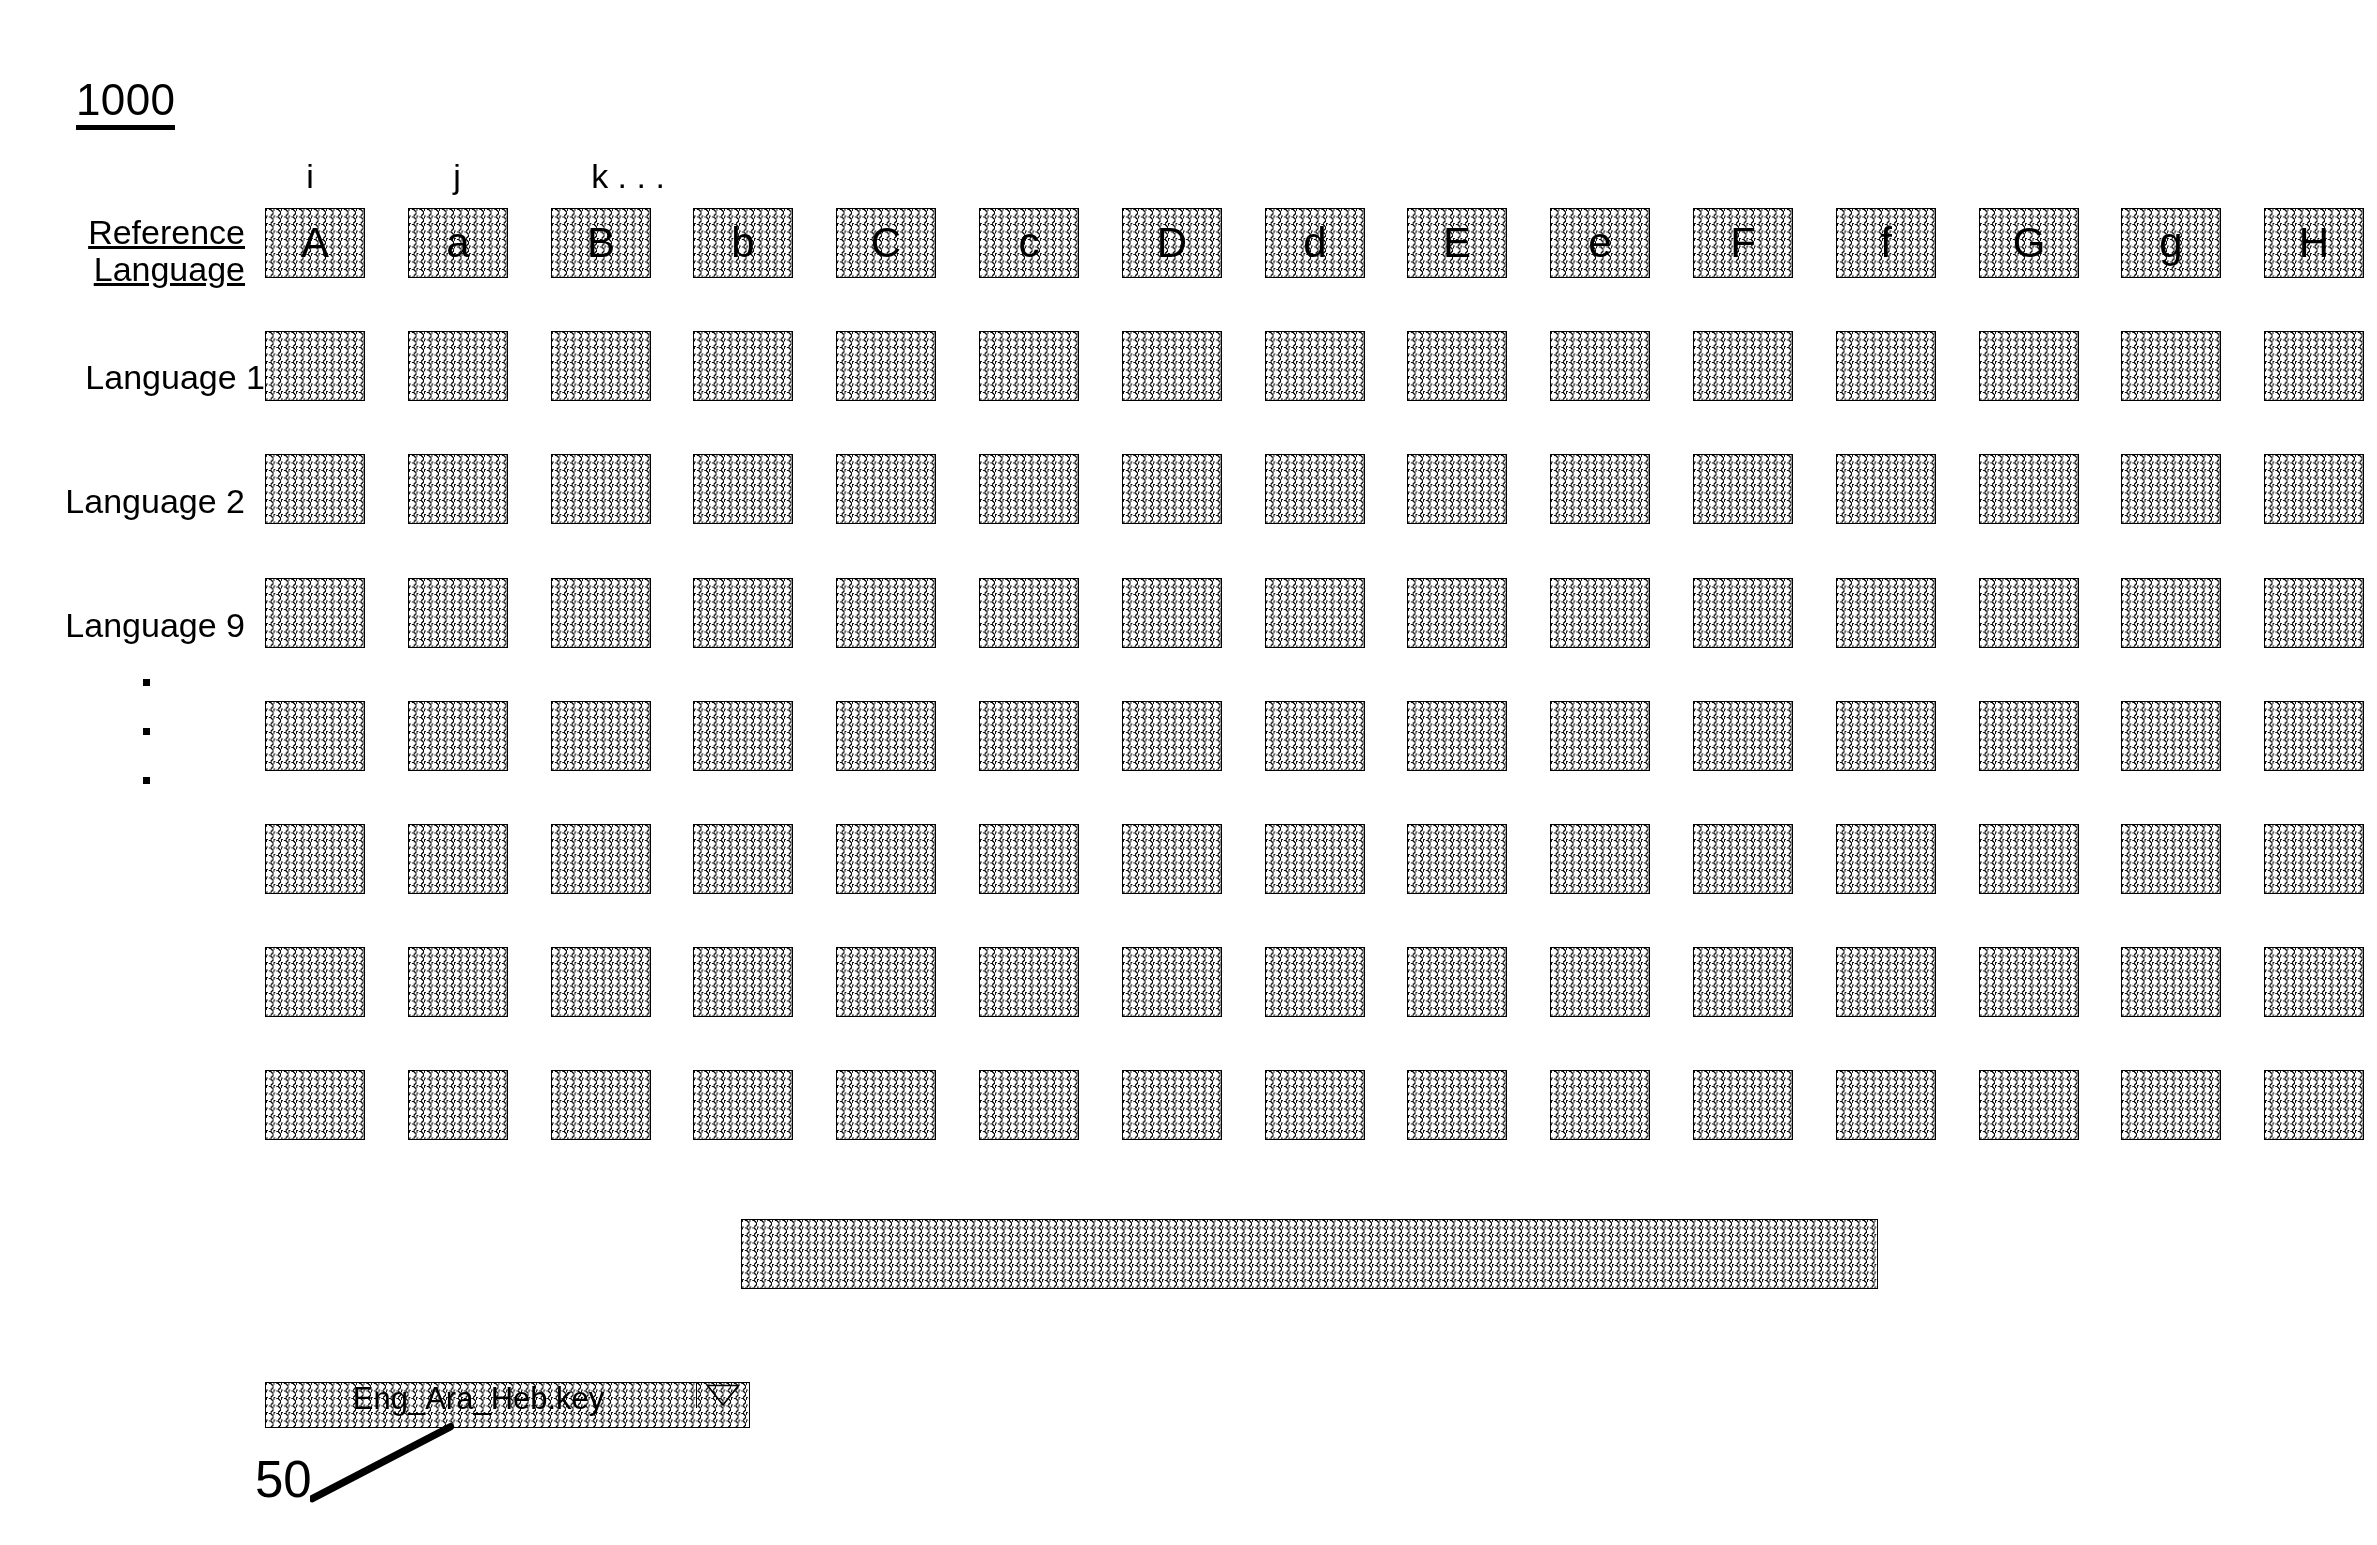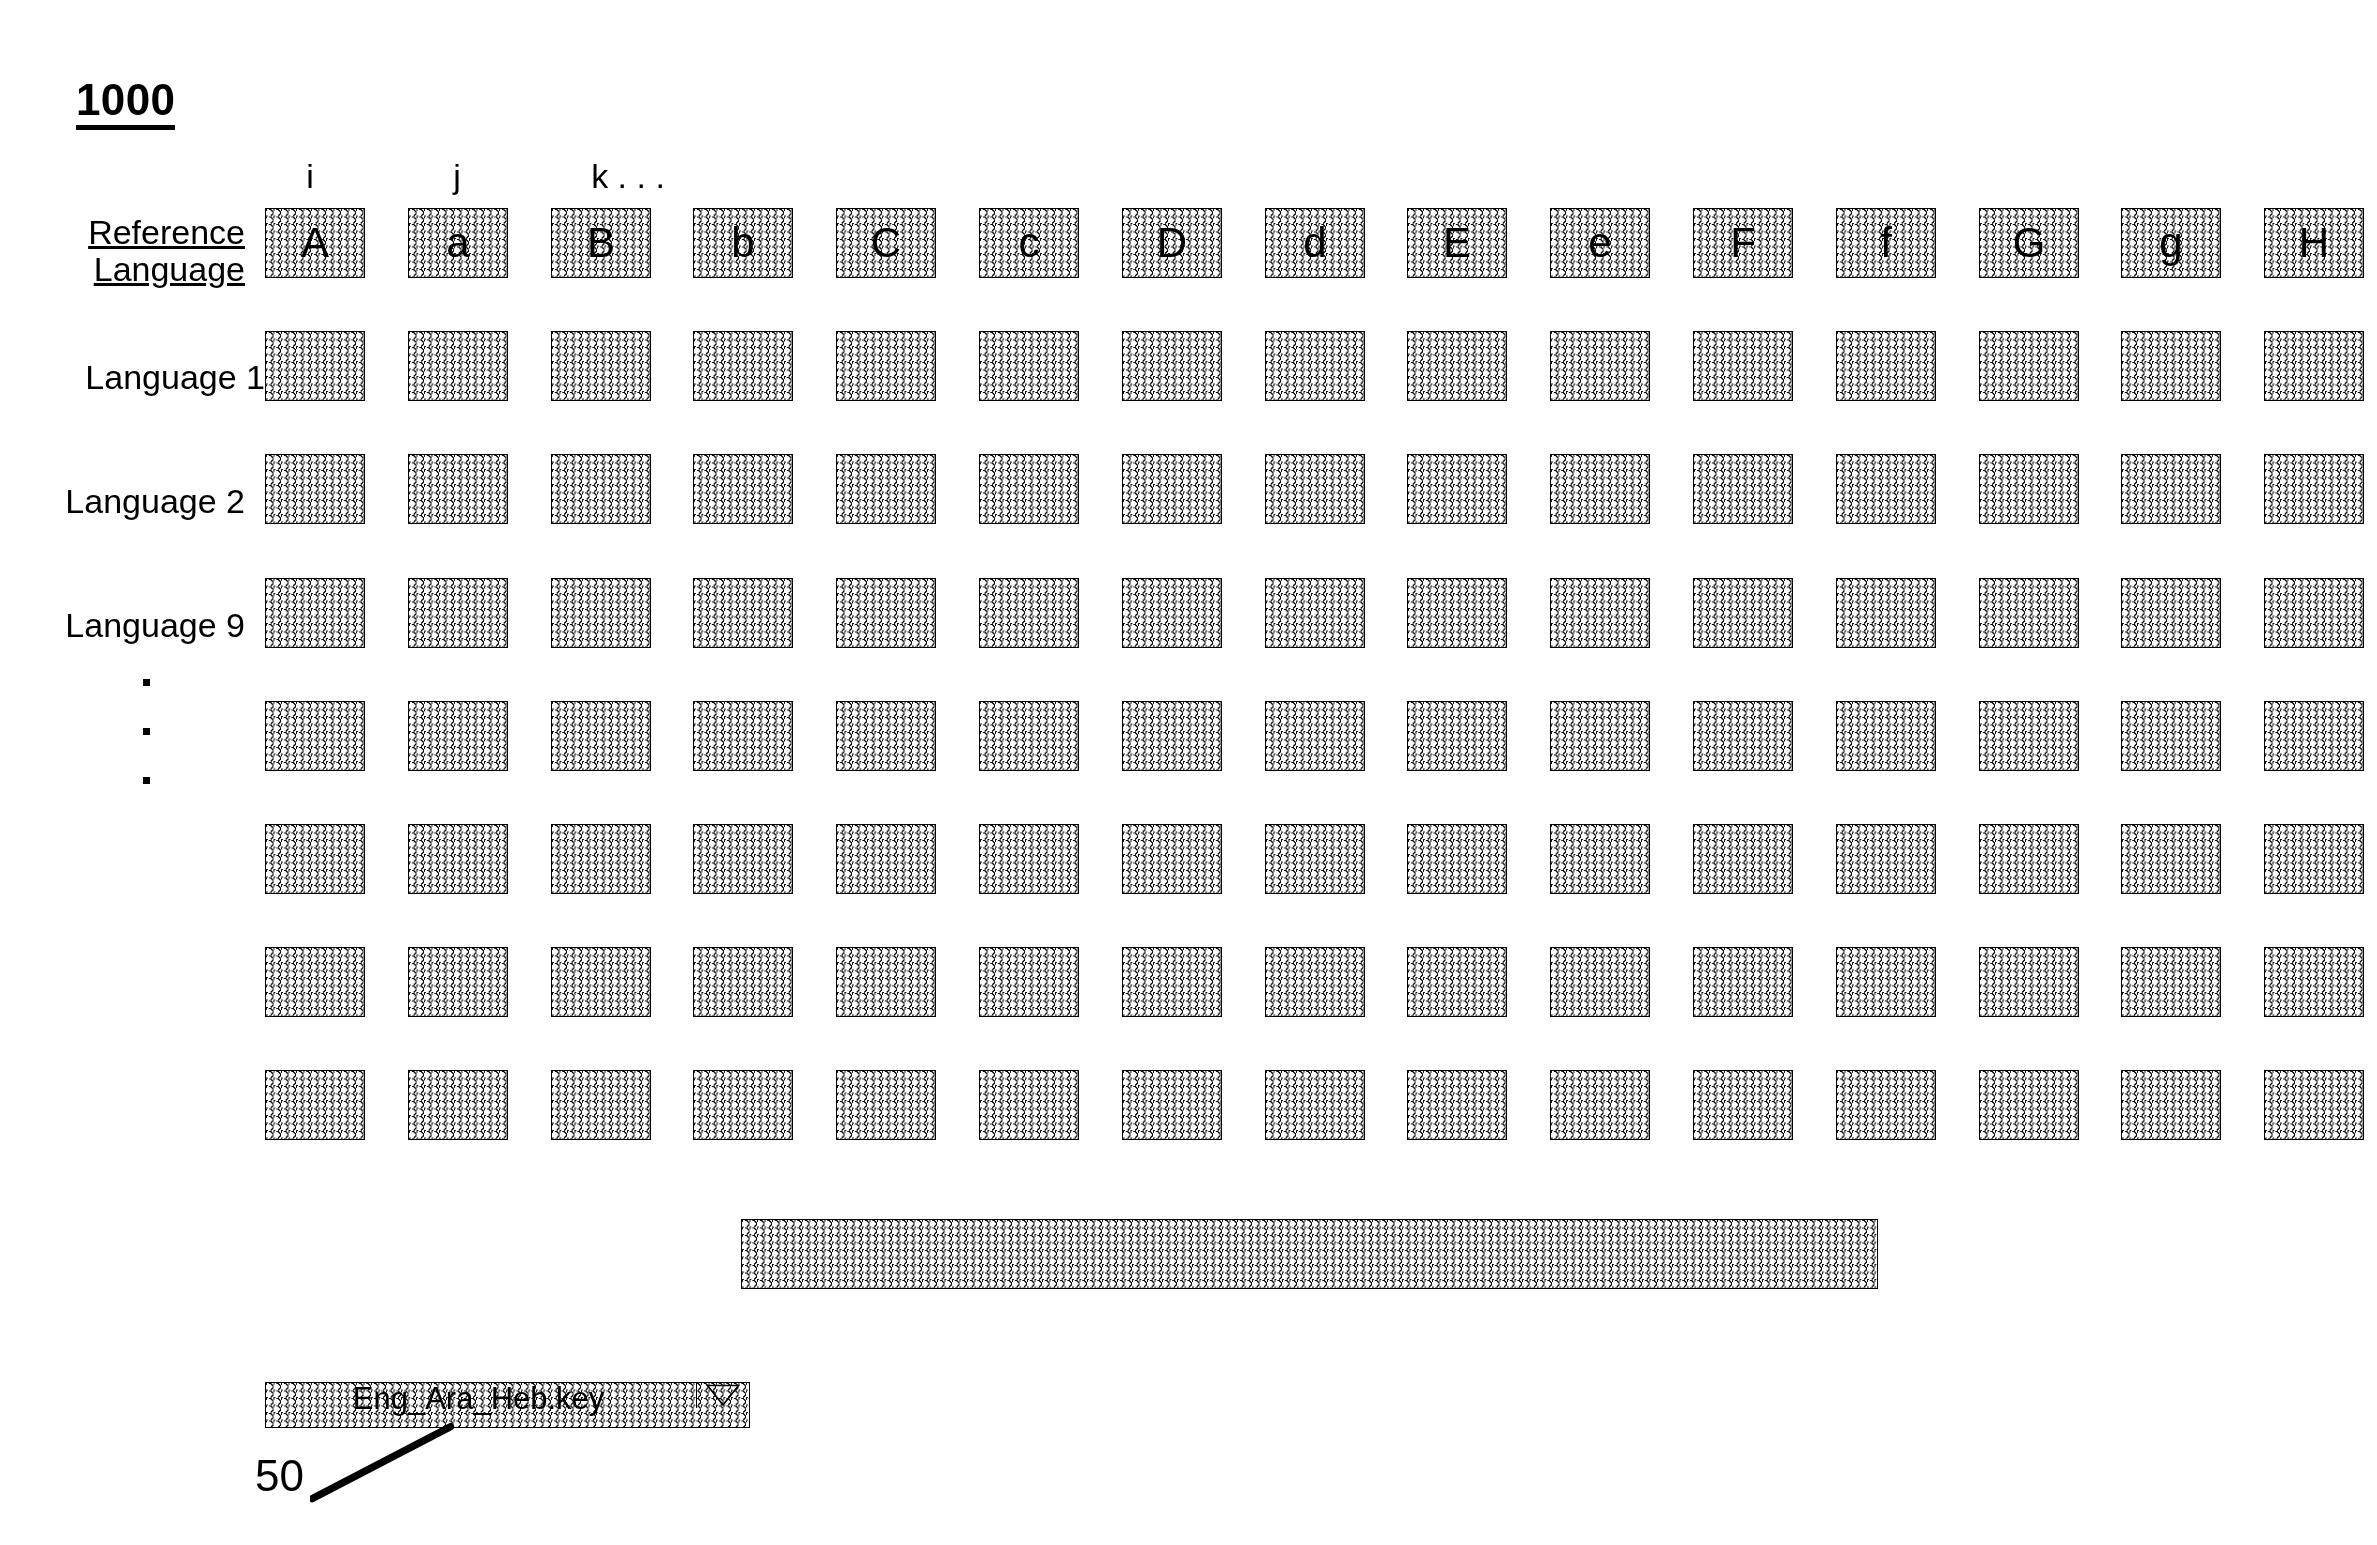--- a/index.html
+++ b/index.html
@@ -15,21 +15,21 @@
     color: #000000;
     overflow: hidden;
   }
 
   
   #fig-number {
     position: absolute;
     left: 76px;
     top: 78px;
     font-size: 44px;
-    font-weight: bold;
+    font-weight: normal;
     letter-spacing: 0.4px;
     border-bottom: 5.7px solid #000;
     padding-bottom: 3.3px;
     line-height: 1.0;
   }
 
   
   .col-index {
     position: absolute;
     font-size: 34px;
@@ -126,21 +126,21 @@
     flex: 0 0 52px;
     border-left: 1.6px solid #000;
     display: flex;
     align-items: center;
     justify-content: center;
   }
 
   
   #callout-number {
     position: absolute;
-    font-size: 44px;
+    font-size: 51px;
     line-height: 1;
   }
   #callout-line {
     position: absolute;
     pointer-events: none;
   }
 </style>
 </head>
 <body>
 

